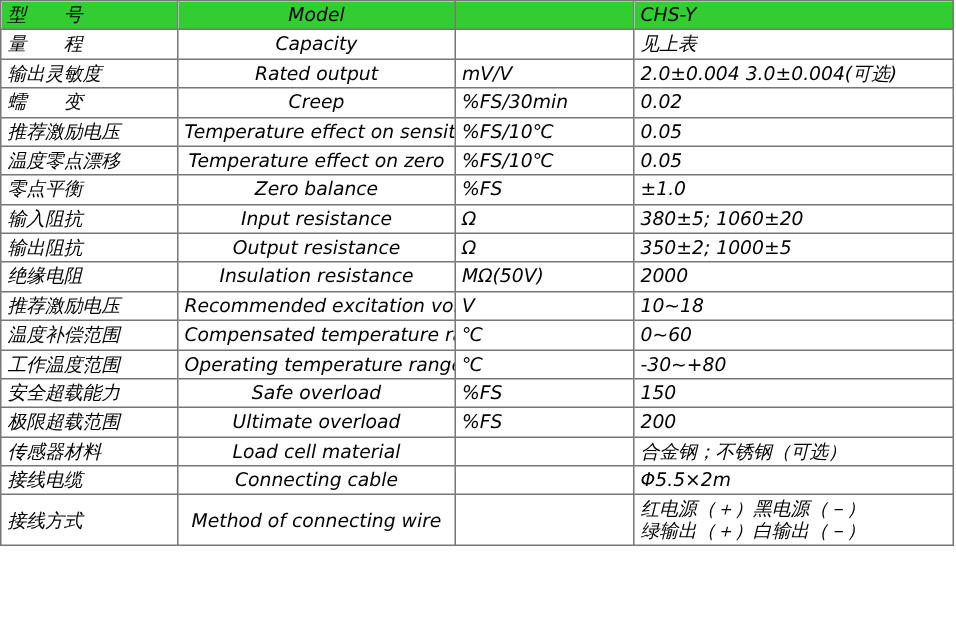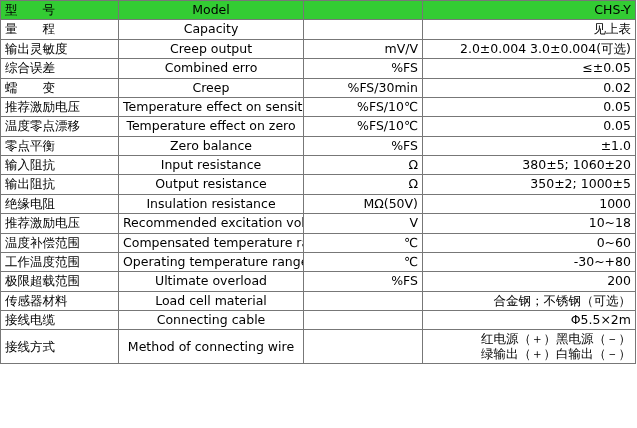--- a/index.html
+++ b/index.html
@@ -11,20 +11,21 @@
     width: 637px;
     height: 428px;
     font-family: "DejaVu Sans", "Liberation Sans", sans-serif;
     overflow: hidden;
   }
   #spec-table {
     border-collapse: collapse;
     table-layout: fixed;
     width: 566px;
     border: 1px solid #555555;
+    font-style: italic;
   }
   #spec-table col.c0 { width: 118px; }
   #spec-table col.c1 { width: 185px; }
   #spec-table col.c2 { width: 119px; }
   #spec-table col.c3 { width: 213px; }
   #spec-table td {
     border: 1px solid #777777;
     padding: 2px 4px;
     font-size: 12.5px;
     line-height: 1.15;
@@ -40,25 +41,24 @@
     font-weight: normal;
   }
   td.col-cn {
     text-align: left;
     letter-spacing: 0px;
   }
   td.col-en {
     text-align: center;
   }
   td.col-unit {
-    text-align: right;
     padding-right: 6px;
   }
   td.col-val {
-    text-align: right;
+    text-align: left;
     padding-left: 5px;
   }
   td.two-line {
     height: 34px;
     white-space: normal;
     line-height: 1.25;
   }
 </style>
 </head>
 <body>
@@ -78,29 +78,23 @@
       <td class="col-val">CHS-Y</td>
     </tr>
   <tr>
         <td class="col-cn">量　　程</td>
         <td class="col-en">Capacity</td>
         <td class="col-unit"></td>
         <td class="col-val">见上表</td>
       </tr>
       <tr>
         <td class="col-cn">输出灵敏度</td>
-        <td class="col-en">Creep output</td>
+        <td class="col-en">Rated output</td>
         <td class="col-unit">mV/V</td>
         <td class="col-val">2.0±0.004    3.0±0.004(可选)</td>
-      </tr>
-      <tr>
-        <td class="col-cn">综合误差</td>
-        <td class="col-en">Combined erro</td>
-        <td class="col-unit">%FS</td>
-        <td class="col-val">≤±0.05</td>
       </tr>
       <tr>
         <td class="col-cn">蠕　　变</td>
         <td class="col-en">Creep</td>
         <td class="col-unit">%FS/30min</td>
         <td class="col-val">0.02</td>
       </tr>
       <tr>
         <td class="col-cn">推荐激励电压</td>
         <td class="col-en">Temperature effect on sensitivity</td>
@@ -128,39 +122,45 @@
       <tr>
         <td class="col-cn">输出阻抗</td>
         <td class="col-en">Output resistance</td>
         <td class="col-unit">Ω</td>
         <td class="col-val">350±2;  1000±5</td>
       </tr>
       <tr>
         <td class="col-cn">绝缘电阻</td>
         <td class="col-en">Insulation resistance</td>
         <td class="col-unit">MΩ(50V)</td>
-        <td class="col-val">1000</td>
+        <td class="col-val">2000</td>
       </tr>
       <tr>
         <td class="col-cn">推荐激励电压</td>
         <td class="col-en">Recommended excitation voltage</td>
         <td class="col-unit">V</td>
         <td class="col-val">10~18</td>
       </tr>
       <tr>
         <td class="col-cn">温度补偿范围</td>
         <td class="col-en">Compensated temperature range</td>
         <td class="col-unit">℃</td>
         <td class="col-val">0~60</td>
       </tr>
       <tr>
         <td class="col-cn">工作温度范围</td>
         <td class="col-en">Operating temperature range</td>
         <td class="col-unit">℃</td>
         <td class="col-val">-30~+80</td>
+      </tr>
+      <tr>
+        <td class="col-cn">安全超载能力</td>
+        <td class="col-en">Safe overload</td>
+        <td class="col-unit">%FS</td>
+        <td class="col-val">150</td>
       </tr>
       <tr>
         <td class="col-cn">极限超载范围</td>
         <td class="col-en">Ultimate overload</td>
         <td class="col-unit">%FS</td>
         <td class="col-val">200</td>
       </tr>
       <tr>
         <td class="col-cn">传感器材料</td>
         <td class="col-en">Load cell material</td>

